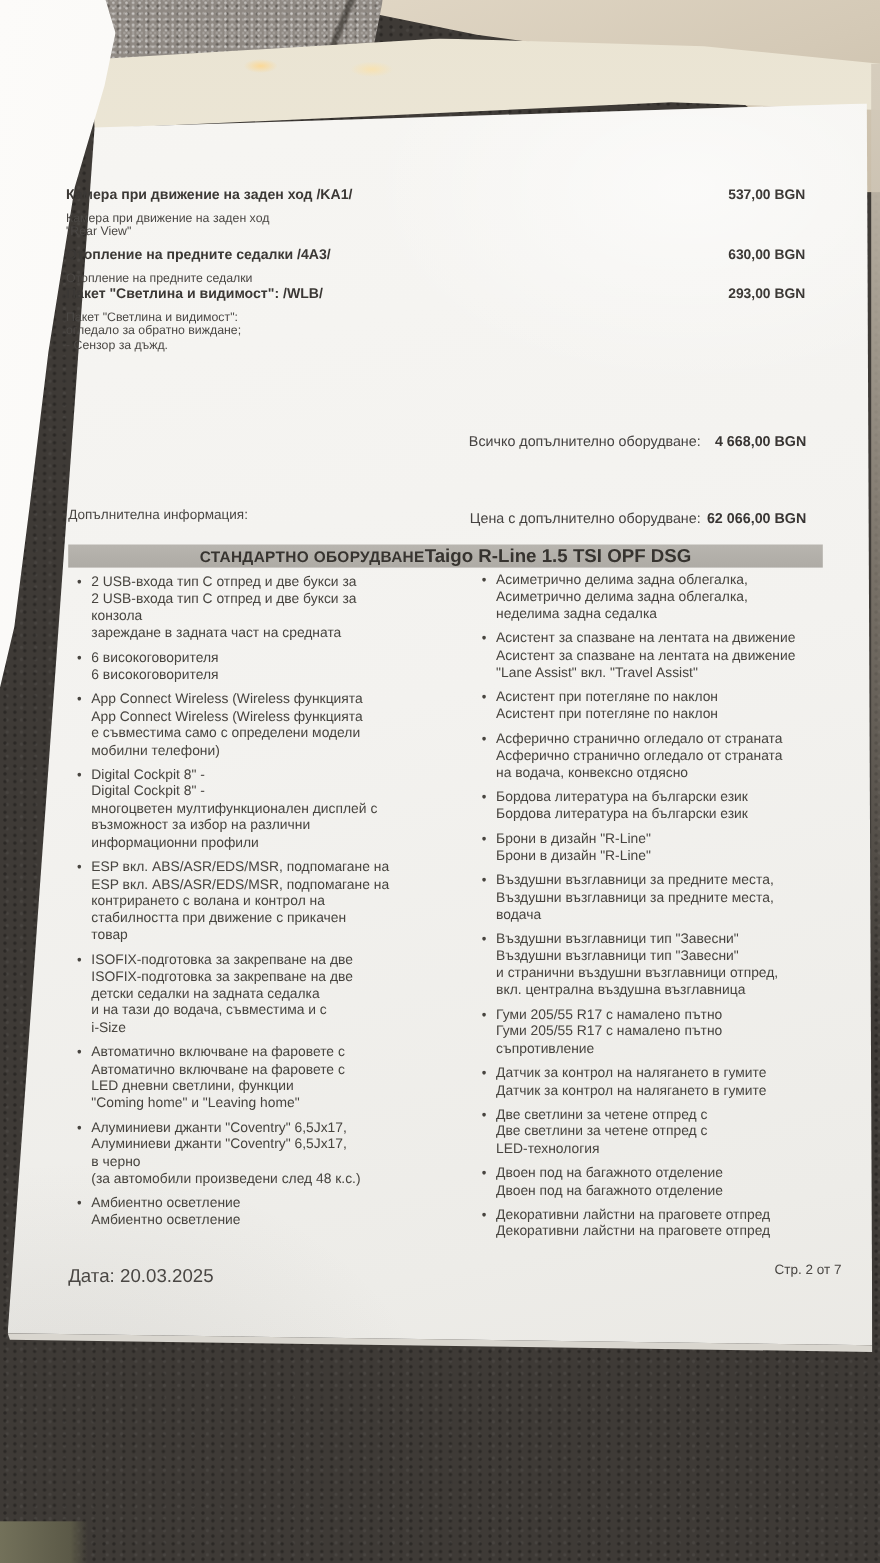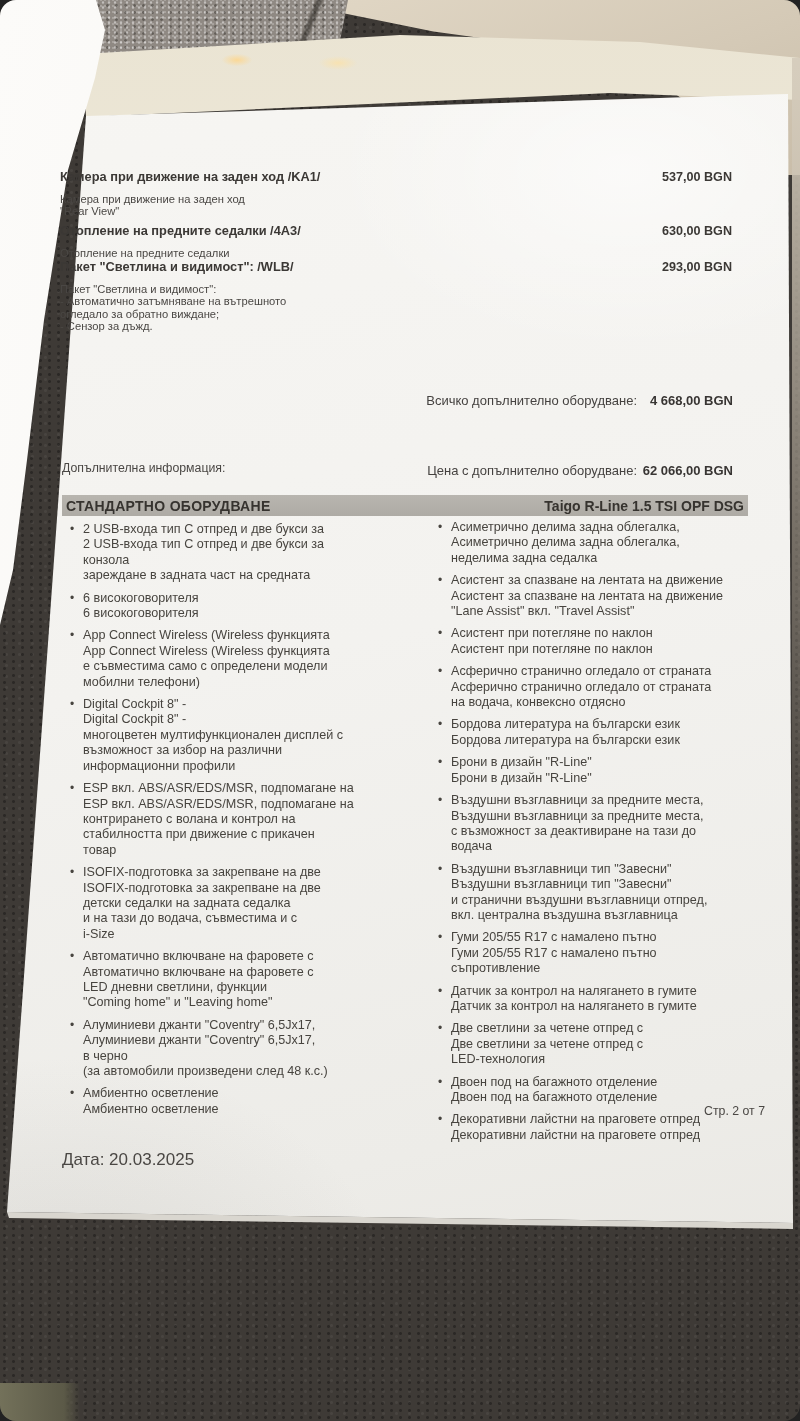--- a/index.html
+++ b/index.html
@@ -4,21 +4,20 @@
 <style>
   html,body{margin:0;padding:0;background:#222;}
   .scene{
     position:relative;width:800px;height:1421px;overflow:hidden;
     font-family:"Liberation Sans", sans-serif;
     background-color:#3e3a36;
     background-image:
       radial-gradient(circle, rgba(0,0,0,.30) 0 1px, transparent 2px),
       radial-gradient(circle, rgba(255,255,255,.05) 0 1px, transparent 2px);
     background-size:9px 7px, 13px 11px;
-    border-radius:16px;
   }
   
   .olive-patch{position:absolute;left:0;top:1383px;width:80px;height:38px;
     background:linear-gradient(90deg,#73715a,#5b5947 80%,transparent);}
   .floor{position:absolute;left:330px;top:0;width:470px;height:175px;
     clip-path:polygon(0 0,100% 0,100% 100%,97% 100%,63% 33%,22% 18%,0 6%);
     background:linear-gradient(160deg,#e0d6c4 0%,#d4c9b6 55%,#c9bda9 100%);}
   .carpet{position:absolute;left:46px;top:0;width:302px;height:64px;
     clip-path:polygon(1% 0,100% 0,97% 72%,55% 95%,12% 86%,0 30%);
     background-color:#8f8983;
@@ -61,31 +60,31 @@
   .opt-title{font-weight:bold;font-size:12.8px;color:#3b3835;white-space:nowrap;}
   .opt-price{font-weight:bold;font-size:12.6px;color:#3b3835;white-space:nowrap;}
   .opt-desc-line{font-size:11.2px;line-height:12.3px;white-space:nowrap;color:#4a4744;}
   .totals{position:absolute;left:300px;top:346px;width:433px;}
   .total-row{display:flex;align-items:baseline;line-height:14px;margin-bottom:8px;font-size:13px;}
   .total-label{flex:1;text-align:right;white-space:nowrap;color:#454240;}
   .total-value{width:96px;text-align:right;font-weight:bold;white-space:nowrap;color:#383533;margin-top:48px;}
   .addl-info{position:absolute;left:62px;top:461px;font-size:12.3px;color:#4a4744;}
   .eq-bar{position:absolute;left:62px;top:495px;width:686px;height:21px;
     background:linear-gradient(180deg,#b8b5af,#aeaba5);
-    display:flex;justify-content:space-between;align-items:center;padding:0 4px;box-sizing:border-box;}
+    display:flex;justify-content:center;align-items:center;padding:0 4px;box-sizing:border-box;}
   .eq-bar-title{font-weight:bold;font-size:14px;letter-spacing:.3px;color:#36332f;white-space:nowrap;}
-  .eq-bar-model{font-weight:bold;font-size:14px;color:#36332f;white-space:nowrap;}
+  .eq-bar-model{font-weight:bold;font-size:17px;color:#36332f;white-space:nowrap;}
   .eq-col{position:absolute;width:340px;font-size:12.6px;line-height:15.4px;color:#47443f;}
   .eq-col-left{left:70px;top:522px;}
   .eq-col-right{left:438px;top:520px;}
   .eq-item{position:relative;padding-left:13px;margin-bottom:7px;}
   .eq-bullet{position:absolute;left:0;top:0;font-size:12px;color:#47443f;}
   .eq-line{white-space:nowrap;}
   .footer-date{position:absolute;left:62px;top:1150px;font-size:17px;color:#4a4744;}
-  .footer-page{position:absolute;left:600px;top:1104px;width:165px;text-align:right;font-size:12.3px;color:#4a4744;}
+  .footer-page{position:absolute;left:600px;top:1147px;width:165px;text-align:right;font-size:12.3px;color:#4a4744;}
 </style>
 </head>
 <body>
 
 <div class="scene">
 
   <div class="olive-patch"></div>
   <div class="floor">
     
   </div>
@@ -124,21 +123,20 @@
           </div>
         </div>
         <div class="opt">
           <div class="opt-head">
             <span class="opt-title">Пакет "Светлина и видимост": /WLB/</span>
             <span class="opt-price">293,00 BGN</span>
           </div>
           <div class="opt-desc">
 
           <div class="opt-desc-line">Пакет "Светлина и видимост":</div>
-            <div class="opt-desc-line">- Автоматично затъмняване на вътрешното</div>
             <div class="opt-desc-line">огледало за обратно виждане;</div>
             <div class="opt-desc-line">- Сензор за дъжд.</div>
           </div>
         </div>
       </div>
 
     <div class="totals">
 
     <div class="total-row">
           <span class="total-label">Всичко допълнително оборудване:</span>
@@ -302,21 +300,20 @@
           <div class="eq-line">Брони в дизайн "R-Line"</div>
             <div class="eq-line">Брони в дизайн "R-Line"</div>
           </div>
         </div>
         <div class="eq-item">
           <span class="eq-bullet">•</span>
           <div>
 
           <div class="eq-line">Въздушни възглавници за предните места,</div>
             <div class="eq-line">Въздушни възглавници за предните места,</div>
-            <div class="eq-line">с възможност за деактивиране на тази до</div>
             <div class="eq-line">водача</div>
           </div>
         </div>
         <div class="eq-item">
           <span class="eq-bullet">•</span>
           <div>
 
           <div class="eq-line">Въздушни възглавници тип "Завесни"</div>
             <div class="eq-line">Въздушни възглавници тип "Завесни"</div>
             <div class="eq-line">и странични въздушни възглавници отпред,</div>

